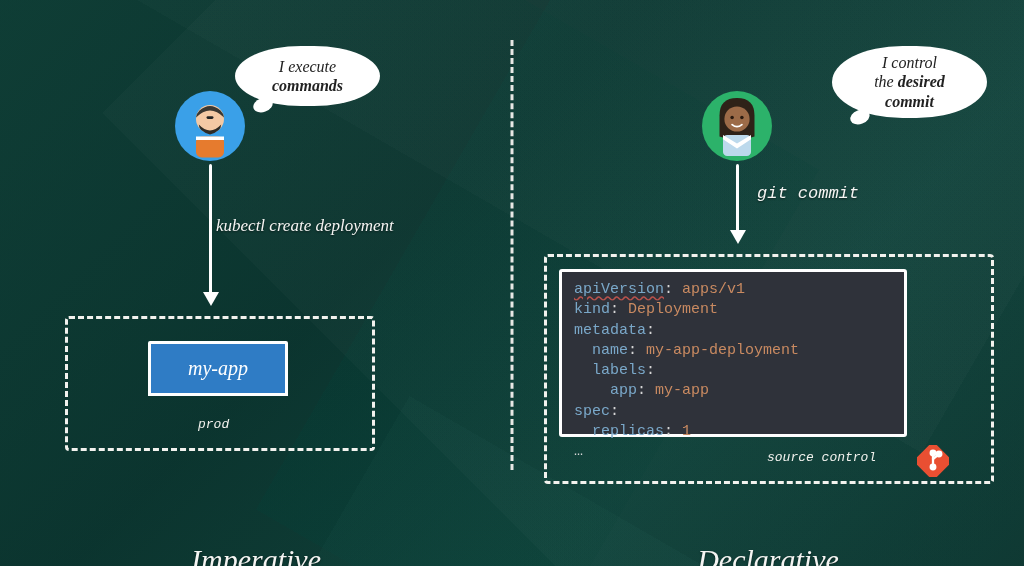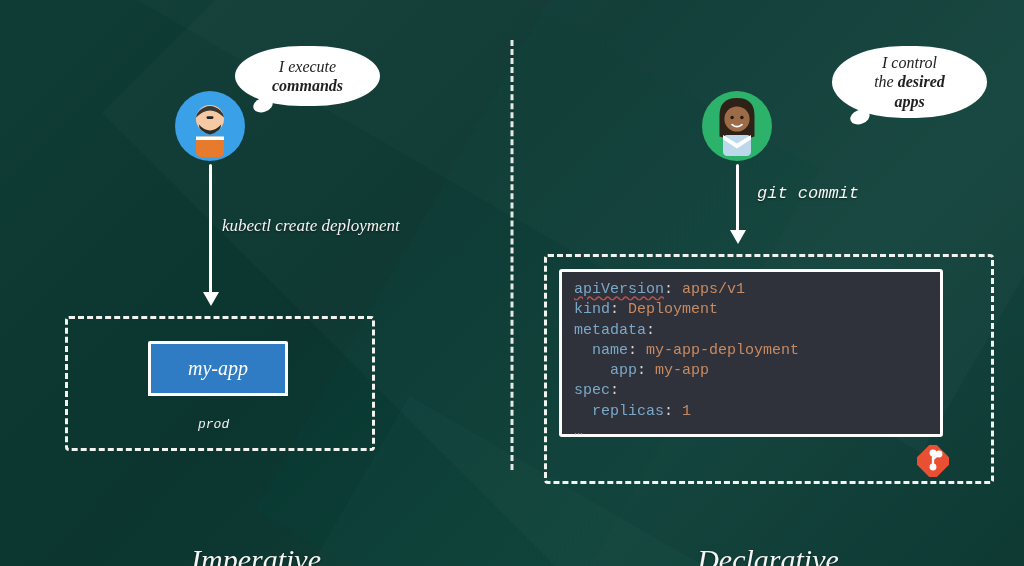--- a/index.html
+++ b/index.html
@@ -201,39 +201,39 @@
       <path d="M34 48 Q50 65 66 48 Q66 58 50 62 Q34 58 34 48" fill="#2e2b25"></path>
       <rect x="45" y="36" width="10" height="4" rx="2" fill="#222"></rect>
       <rect x="30" y="65" width="40" height="30" rx="8" fill="#e67b2e"></rect>
       <rect x="30" y="65" width="40" height="5" fill="#fff"></rect>
     </svg>
   </div>
 
   <div class="arrow-line" style="left:209px; top:128px; height:130px;"></div>
   <div class="arrow-head" style="left:203px; top:256px;"></div>
 
-  <div class="cmd-label" style="left:222px; top:180px;">kubectl create deployment</div>
+  <div class="cmd-label" style="left:216px; top:180px;">kubectl create deployment</div>
 
   <div class="dashed-box" style="left:65px; top:280px; width:310px; height:135px;">
     <div class="app-tile" style="left:80px; top:22px; width:140px; height:55px;">
       <span>my-app</span>
     </div>
     <div class="box-label" style="left:130px; top:98px;">prod</div>
   </div>
 
   <div class="title">Imperative</div>
 </div>
 
 <div class="side right">
 
   <div class="bubble bubble-right">
     <div>
       <span>I control</span><br>
       <span>the <span class="em">desired</span></span><br>
-      <span class="em">apps</span>
+      <span class="em">commit</span>
     </div>
   </div>
 
   <div class="avatar">
     <svg viewBox="0 0 100 100">
       <circle cx="50" cy="50" r="50" fill="#2cb26a"></circle>
       <path d="M25 35 Q25 10 50 10 Q75 10 75 35 L75 65 Q50 75 25 65 Z" fill="#2e2218"></path>
       <circle cx="50" cy="40" r="18" fill="#9c6b48"></circle>
       <circle cx="43" cy="38" r="2.5" fill="#2a1a10"></circle>
         <circle cx="57" cy="38" r="2.5" fill="#2a1a10"></circle>
@@ -243,31 +243,33 @@
     </svg>
   </div>
 
   <div class="arrow-line" style="left:224px; top:128px; height:68px;"></div>
   <div class="arrow-head" style="left:218px; top:194px;"></div>
 
   <div class="cmd-label" style="left:245px; top:148px;font-family:Liberation Mono, monospace;">git commit</div>
 
   <div class="dashed-box" style="left:32px; top:218px; width:450px; height:230px;">
 
-    <div class="code-panel" style="left:12px; top:12px; width:384px; height:168px;">
+    <div class="code-panel" style="left:12px; top:12px; width:348px; height:168px;">
       <div><span class="code-key code-under">apiVersion</span>: <span class="code-str">apps/v1</span></div>
       <div><span class="code-key">kind</span>: <span class="code-str">Deployment</span></div>
       <div><span class="code-key">metadata</span>:</div>
       <div>&nbsp;&nbsp;<span class="code-key">name</span>: <span class="code-str">my-app-deployment</span></div>
+      <div>&nbsp;&nbsp;<span class="code-key">labels</span>:</div>
       <div>&nbsp;&nbsp;&nbsp;&nbsp;<span class="code-key">app</span>: <span class="code-str">my-app</span></div>
       <div><span class="code-key">spec</span>:</div>
       <div>&nbsp;&nbsp;<span class="code-key">replicas</span>: <span class="code-str">1</span></div>
       <div>…</div>
     </div>
 
+    <div class="box-label" style="left:220px; top:193px;">source control</div>
 
     <div class="git-icon" style="left:370px; top:188px;">
       <svg viewBox="0 0 32 32">
         <rect x="2" y="2" width="28" height="28" rx="4" transform="rotate(45 16 16)" fill="#e94f32"></rect>
         <g stroke="#fff" stroke-width="2.3" fill="none" stroke-linecap="round">
           <line x1="16" y1="8" x2="16" y2="22"></line>
           <line x1="16" y1="14" x2="22" y2="9"></line>
           <circle cx="16" cy="8" r="2.3" fill="#fff"></circle>
           <circle cx="16" cy="22" r="2.3" fill="#fff"></circle>
           <circle cx="22" cy="9" r="2.3" fill="#fff"></circle>

